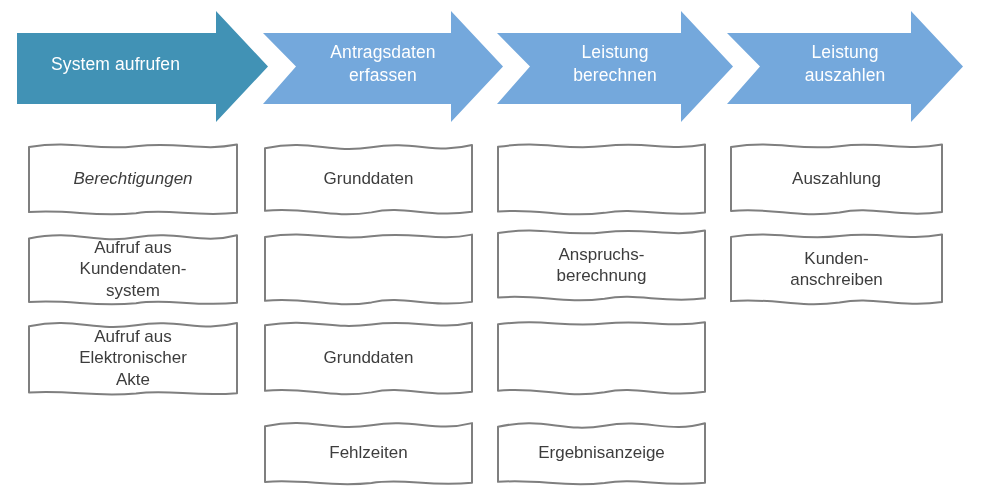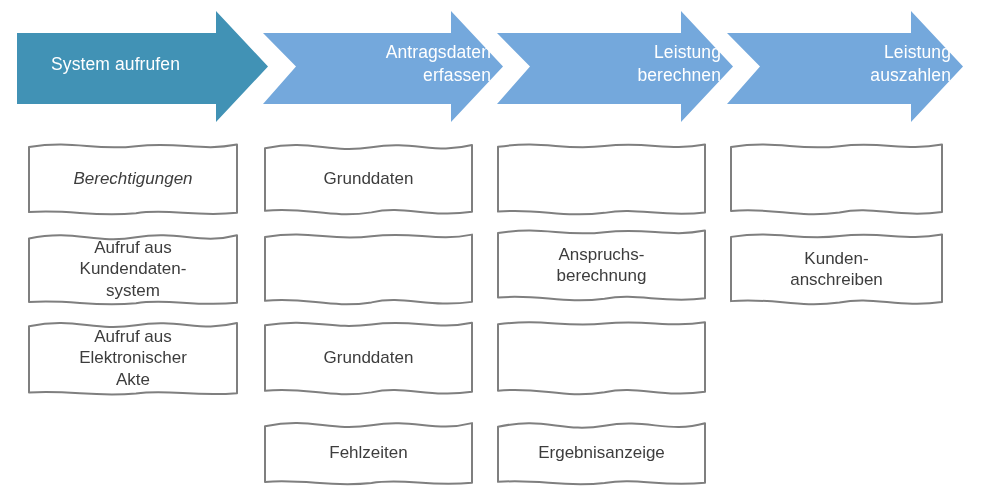--- a/index.html
+++ b/index.html
@@ -14,24 +14,24 @@
 
   
   .chevron-band{position:absolute;left:0;top:0;width:983px;height:128px;}
   .chevron{position:absolute;top:0;height:128px;}
   .chevron svg{display:block;position:absolute;left:0;top:0;}
   .chevron-label{
     position:absolute;
     color:#ffffff;
     font-size:17.5px;
     line-height:1.30;
-    text-align:right;
+    text-align:center;
     letter-spacing:.1px;
     white-space:pre-line;
-    left:0;right:12px;
+    left:0;right:0;
     top:50%;
     transform:translateY(-50%);
     pointer-events:none;
   }
   .chevron.c0 .chevron-label{text-align:right;padding-left:24px;right:88px;}
 
   
   .wbox{position:absolute;}
   .wbox svg{display:block;position:absolute;left:0;top:0;}
   .wbox-label{
@@ -151,20 +151,21 @@
       <div class="wbox" style="left: 495px; top: 418px; width: 213px; height: 70px;">
         <svg width="213" height="70" viewBox="0 0 213 70">
           <path d="M3,8.823665056754635 C49.86,-1.6589320454037075 66.9,15.229696619184732 109.5,7.6589320454037075 C152.1,0.08816747162268257 173.4,15.812063124860195 210,5.329466022701855 L210,64.64354581928201 C167.4,69.35645418071799 141.84,59.53789509439302 109.5,65.036288182735 C66.9,69.74919654417099 45.6,60.716122184752024 3,63.85806109237601 Z" fill="#ffffff" stroke="#7f7f7f" stroke-width="2" stroke-linejoin="round"></path>
         </svg>
         <div class="wbox-label">Ergebnisanzeige</div>
       </div>
       <div class="wbox" style="left: 728px; top: 140px; width: 217px; height: 78px;">
         <svg width="217" height="78" viewBox="0 0 217 78">
           <path d="M3,6.927423634529987 C50.74,-0.14193890762398986 68.1,11.247589632512973 111.5,6.14193890762399 C154.89999999999998,1.0362881827350066 176.60000000000002,11.64033199596597 214,4.570969453811995 L214,71.98412912434142 C170.6,78.01587087565858 144.56,65.44974222708115 111.5,72.48677427028451 C68.1,78.51851602160168 46.400000000000006,66.95767766491045 3,70.97883883245522 Z" fill="#ffffff" stroke="#7f7f7f" stroke-width="2" stroke-linejoin="round"></path>
         </svg>
+        <div class="wbox-label">Auszahlung</div>
       </div>
       <div class="wbox" style="left: 728px; top: 230px; width: 217px; height: 78px;">
         <svg width="217" height="78" viewBox="0 0 217 78">
           <path d="M3,6.884792831981031 C50.74,-0.10783426558482478 68.1,11.158064947160165 111.5,6.107834265584825 C154.89999999999998,1.0576035840094846 176.60000000000002,11.546544230358268 214,4.553917132792412 L214,72.09166690669008 C170.6,77.90833309330992 144.56,65.79027853785192 111.5,72.5763890889084 C68.1,78.39305527552824 46.400000000000006,67.24444508450688 3,71.12222254225344 Z" fill="#ffffff" stroke="#7f7f7f" stroke-width="2" stroke-linejoin="round"></path>
         </svg>
         <div class="wbox-label">Kunden-
 anschreiben</div>
       </div>
     </div>
 

